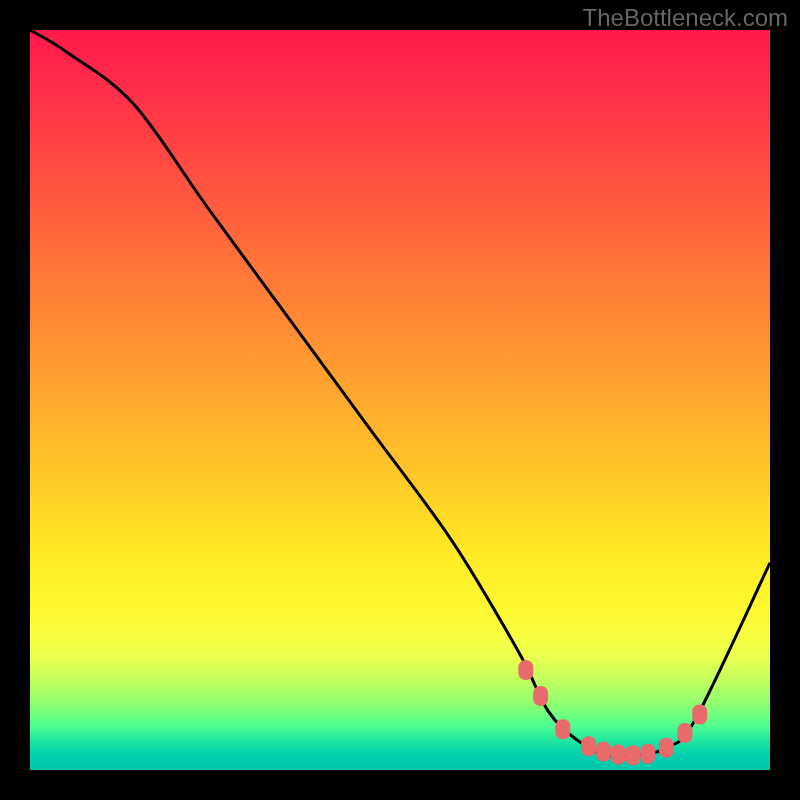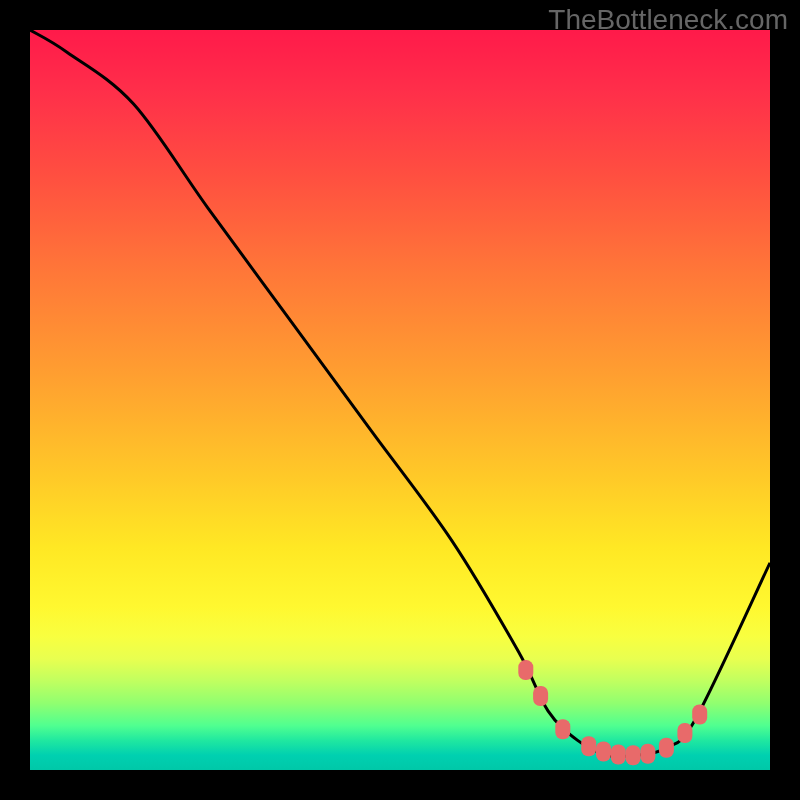--- a/index.html
+++ b/index.html
@@ -10,21 +10,21 @@
     height: 800px;
     background: #000;
     position: relative;
     font-family: Arial, sans-serif;
   }
   .watermark {
     position: absolute;
     top: 4px;
     right: 12px;
     color: #666;
-    font-size: 28px;
+    font-size: 24px;
     font-weight: 500;
     z-index: 10;
   }
   .plot-area {
     position: absolute;
     top: 30px;
     left: 30px;
     width: 740px;
     height: 740px;
     overflow: hidden;

